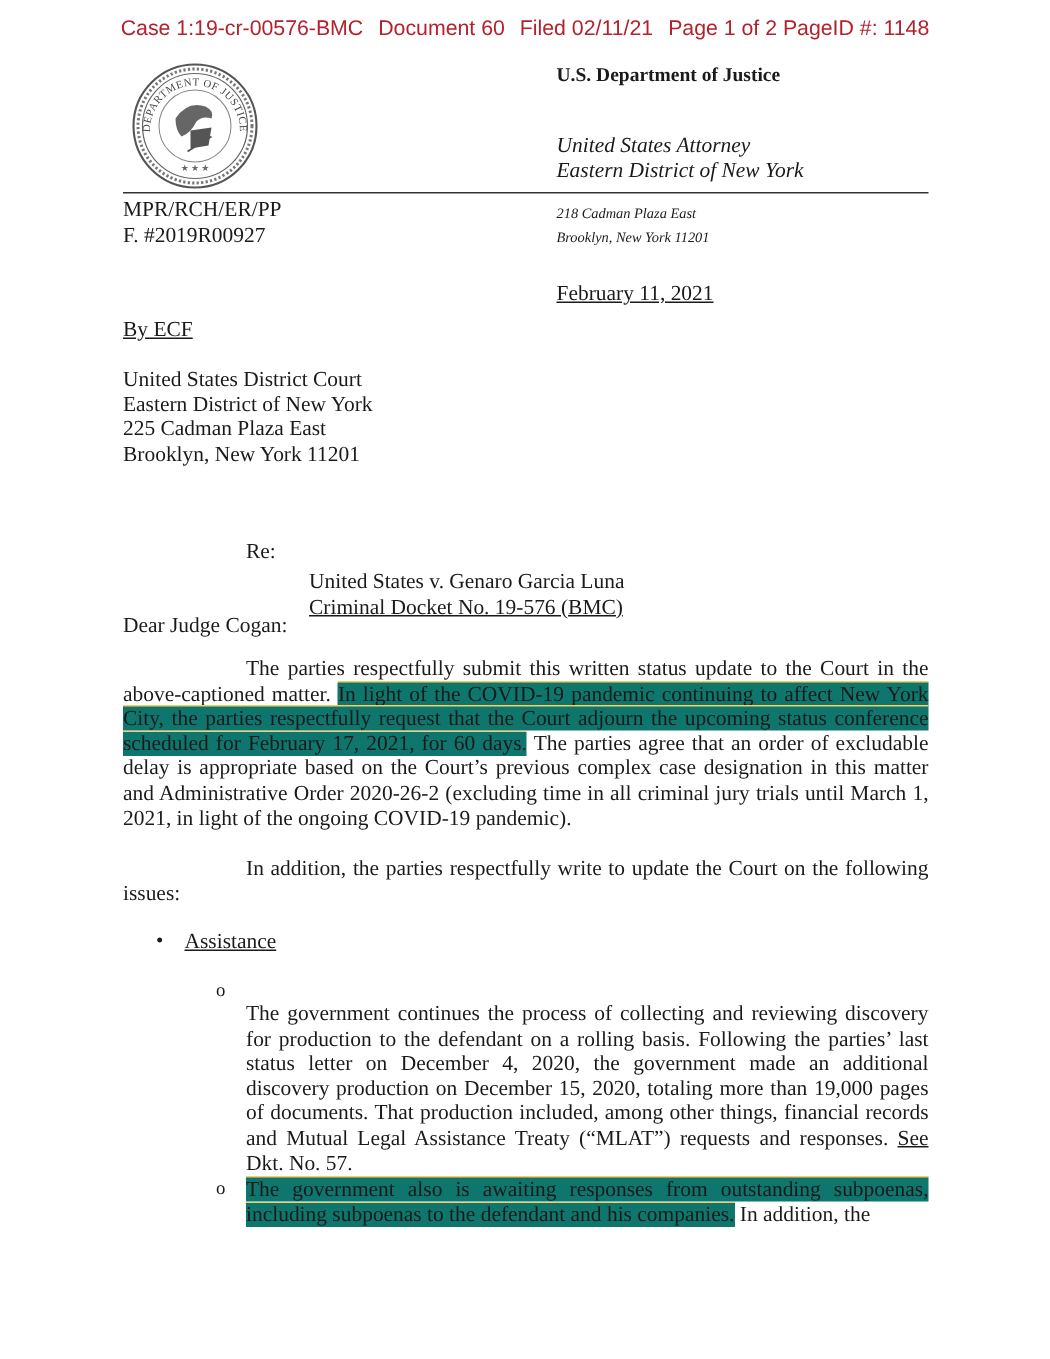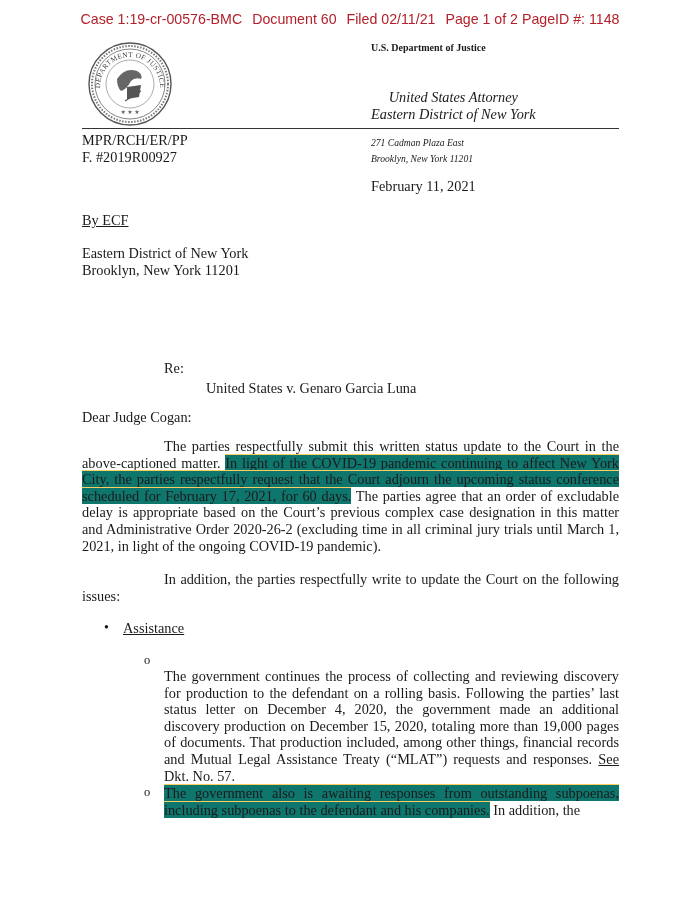--- a/index.html
+++ b/index.html
@@ -4,26 +4,26 @@
 <style>
   html, body { margin: 0; padding: 0; background: #ffffff; }
   body { width: 700px; height: 906px; position: relative; overflow: hidden;
          font-family: "Liberation Serif", "DejaVu Serif", serif; color: #1a1a1a; }
   .abs { position: absolute; }
   .ecf-header { left: 0; width: 700px; top: 11px; text-align: center;
          font-family: "Liberation Sans", "DejaVu Sans", sans-serif; font-size: 14.2px;
          color: #b3222c; white-space: pre; letter-spacing: 0; }
   .ecf-header span { margin: 0 5px; }
   .seal { left: 87px; top: 41px; width: 86px; height: 86px; }
-  .agency { left: 371px; top: 42px; font-weight: bold; font-size: 10px; }
-  .office { left: 371px; top: 89px; font-style: italic; font-size: 14.3px; line-height: 17px; text-align: center; }
+  .agency { left: 371px; top: 42px; font-weight: bold; font-size: 13px; }
+  .office { left: 371px; top: 89px; font-style: italic; font-size: 14.3px; line-height: 17px; }
   .rule { left: 82px; top: 128px; width: 537px; height: 0; border-top: 1.3px solid #333; }
   .refs { left: 82px; top: 132px; font-size: 14.3px; line-height: 16.5px; }
   .addr { left: 371px; top: 135px; font-style: italic; font-size: 9.6px; line-height: 16px; }
-  .date { left: 371px; top: 178px; font-size: 14.3px; }
+  .date { left: 371px; top: 188px; font-size: 14.3px; text-decoration: underline; }
   .t { font-size: 14.3px; line-height: 16.6px; }
   .u { text-decoration: underline; }
   .byecf { left: 82px; top: 212px; }
   .recipient { left: 82px; top: 245px; line-height: 16.5px; }
   .re-label { left: 164px; top: 360px; }
   .re-body { left: 206px; top: 360px; line-height: 16.5px; margin-top: 20px; }
   .salute { left: 82px; top: 409px; }
   .para { left: 82px; width: 537px; text-align: justify; font-size: 14.3px; line-height: 16.6px; }
   .para p { margin: 0; }
   .indent { display: inline-block; width: 82px; }
@@ -66,35 +66,38 @@
   <div>Eastern District of New York</div>
 </div>
 
 <div class="abs rule"></div>
 
 <div class="abs refs">
   <div>MPR/RCH/ER/PP</div>
   <div>F. #2019R00927</div>
 </div>
 <div class="abs addr">
-  <div>271 Cadman Plaza East</div>
+  <div>218 Cadman Plaza East</div>
   <div>Brooklyn, New York 11201</div>
 </div>
 <div class="abs date">February 11, 2021</div>
 
 <div class="abs t byecf u">By ECF</div>
 
 <div class="abs t recipient">
+  <div>United States District Court</div>
   <div>Eastern District of New York</div>
+  <div>225 Cadman Plaza East</div>
   <div>Brooklyn, New York 11201</div>
 </div>
 
 <div class="abs t re-label">Re:</div>
 <div class="abs t re-body">
   <div>United States v. Genaro Garcia Luna</div>
+  <div class="u">Criminal Docket No. 19-576 (BMC)</div>
 </div>
 
 <div class="abs t salute">Dear Judge Cogan:</div>
 
 <div class="abs para" style="top:438px;">
   <p><span class="indent"></span><span>The parties respectfully submit this written status update to the Court in the above-captioned matter.</span>  <span class="hl">In light of the COVID-19 pandemic continuing to affect New York City, the parties respectfully request that the Court adjourn the upcoming status conference scheduled for February 17, 2021, for 60 days.</span>  <span>The parties agree that an order of excludable delay is appropriate based on the Court’s previous complex case designation in this matter and Administrative Order 2020-26-2 (excluding time in all criminal jury trials until March 1, 2021, in light of the ongoing COVID-19 pandemic).</span></p>
 </div>
 
 <div class="abs para" style="top:571px;">
   <p><span class="indent"></span><span>In addition, the parties respectfully write to update the Court on the following issues:</span></p>

